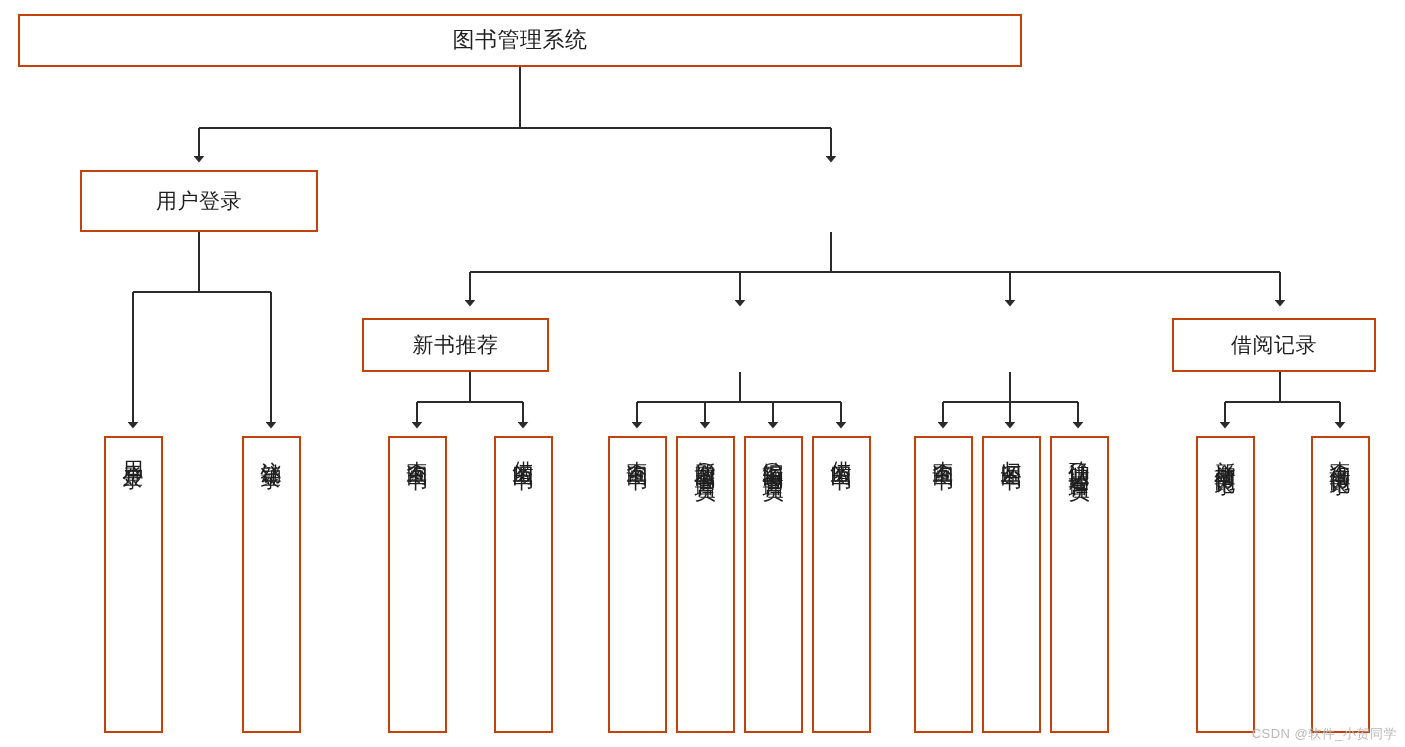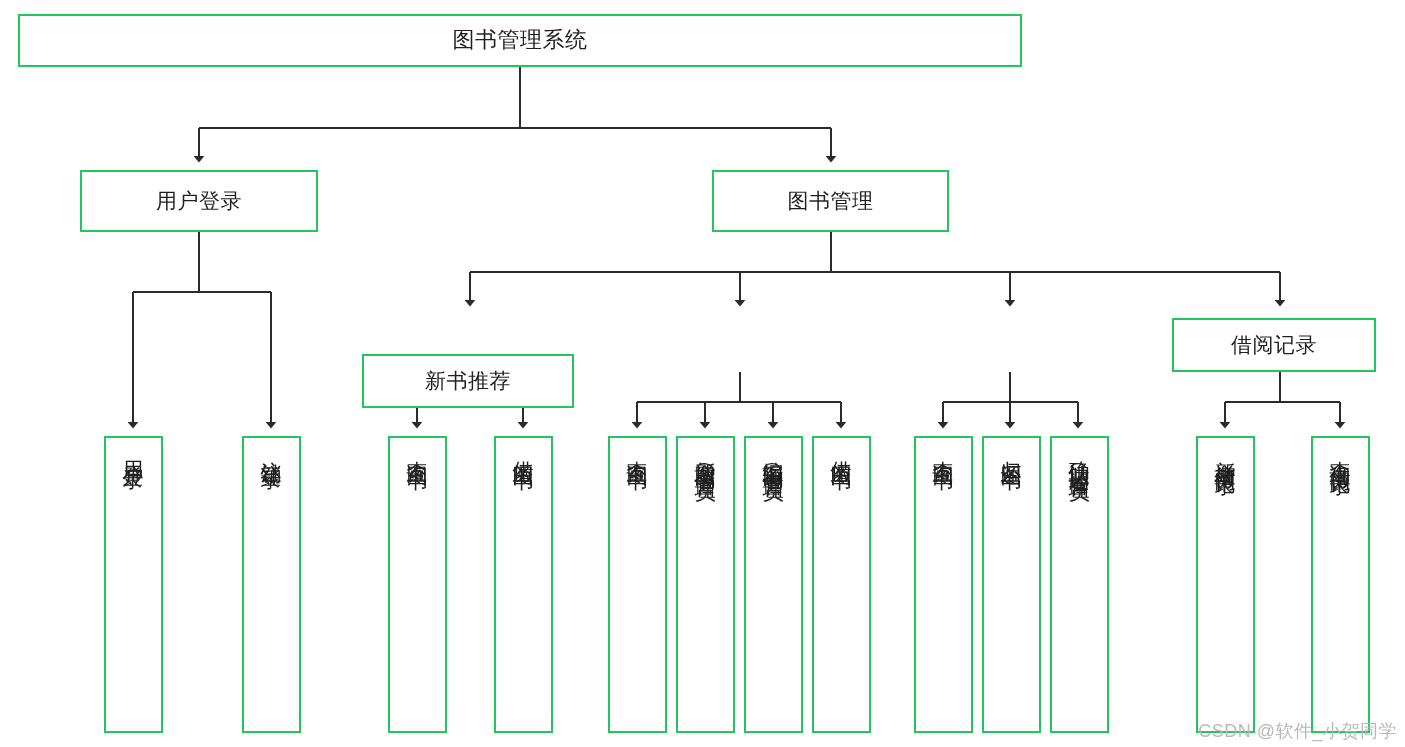--- a/index.html
+++ b/index.html
@@ -8,21 +8,21 @@
     font-family:"Liberation Sans","DejaVu Sans",sans-serif;
     overflow:hidden;
   }
   #diagram{position:relative;width:1405px;height:747px;background:#fff;}
   svg.layer{position:absolute;left:0;top:0;width:1405px;height:747px;}
 
   .node{
     position:absolute;
     box-sizing:border-box;
     background:#ffffff;
-    border:2px solid #22c55e;
+    border:2px solid #c2410c;
     display:flex;
     align-items:center;
     justify-content:center;
   }
   .node .label{
     color:#1f1f1f;
     text-align:center;
     line-height:1.22;
     letter-spacing:0.5px;
     white-space:pre-line;
@@ -38,21 +38,21 @@
     writing-mode:vertical-rl;
     text-orientation:upright;
     font-size:21px;
     letter-spacing:3px;
     line-height:1;
   }
   .watermark{
     position:absolute;
     right:8px;
     bottom:4px;
-    font-size:18px;
+    font-size:13px;
     color:#b9b9b9;
     white-space:nowrap;
     letter-spacing:0.5px;
   }
 </style>
 </head>
 <body>
 
 <div id="diagram">
 
@@ -106,25 +106,22 @@
     </g>
   </svg>
 
   <div class="node root h" style="left:18px;top:14px;width:1004px;height:53px;">
     <span class="label">图书管理系统</span>
   </div>
 
   <div class="node h" style="left:80px;top:170px;width:238px;height:62px;">
     <span class="label">用户登录</span>
   </div>
-  <div class="node h" style="left:712px;top:170px;width:237px;height:62px;">
-    <span class="label">图书管理</span>
-  </div>
 
-  <div class="node h" style="left:362px;top:318px;width:212px;height:54px;margin-top:36px;">
+  <div class="node h" style="left:362px;top:318px;width:187px;height:54px;">
     <span class="label">新书推荐</span>
   </div>
   <div class="node h" style="left:1172px;top:318px;width:204px;height:54px;">
     <span class="label">借阅记录</span>
   </div>
 
   <div class="node v" style="left:104px;top:436px;width:59px;height:297px;">
     <span class="label">用户登录</span>
   </div>
   <div class="node v" style="left:242px;top:436px;width:59px;height:297px;">

